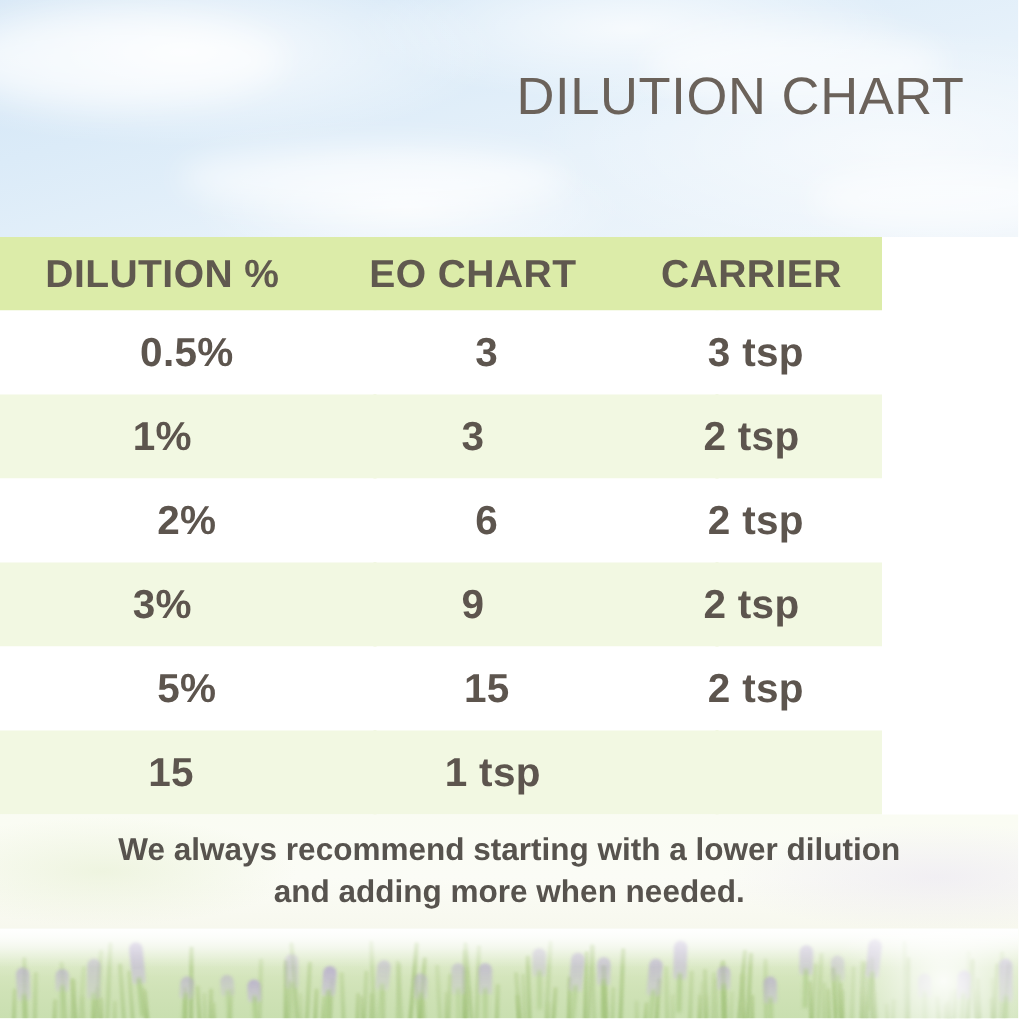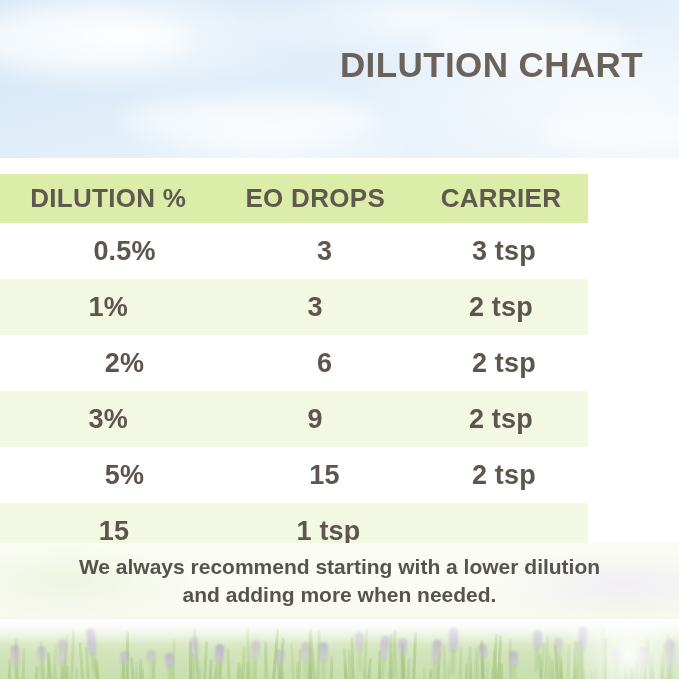--- a/index.html
+++ b/index.html
@@ -94,35 +94,34 @@
   .title-line1 {
     font-size:37px;
     font-weight:bold;
     letter-spacing:0.4px;
     line-height:40px;
     color:#6b625a;
     white-space:nowrap;
   }
   .title-line2 {
     font-size:35px;
-    font-weight:700;
+    font-weight:400;
     letter-spacing:0.4px;
     line-height:39px;
     color:#6b625a;
     white-space:nowrap;
   }
 
   
   .table {
     position:absolute;
     left:0; top:158px;
     width:588px;
     height:385px;
     background:#ffffff;
-    margin-top:16px;
   }
   .thead {
     display:flex;
     height:49px;
     background:#dceca9;
     align-items:center;
   }
   .thead .cell {
     font-size:26px;
     font-weight:bold;
@@ -251,21 +250,21 @@
 
     <div class="title-block">
       <div class="title-line2">DILUTION CHART</div>
     </div>
   </div>
 
   <div class="table">
 
     <div class="thead">
       <div class="cell c1">DILUTION %</div>
-      <div class="cell c2">EO DROPS</div>
+      <div class="cell c2">EO CHART</div>
       <div class="cell c3">CARRIER</div>
     </div>
 
     <div class="vdiv vdiv-a"></div>
     <div class="vdiv vdiv-b"></div>
 
     <div class="row odd">
       <div class="cell c1">0.5%</div>
       <div class="cell c2">3</div>
       <div class="cell c3">3 tsp</div>

